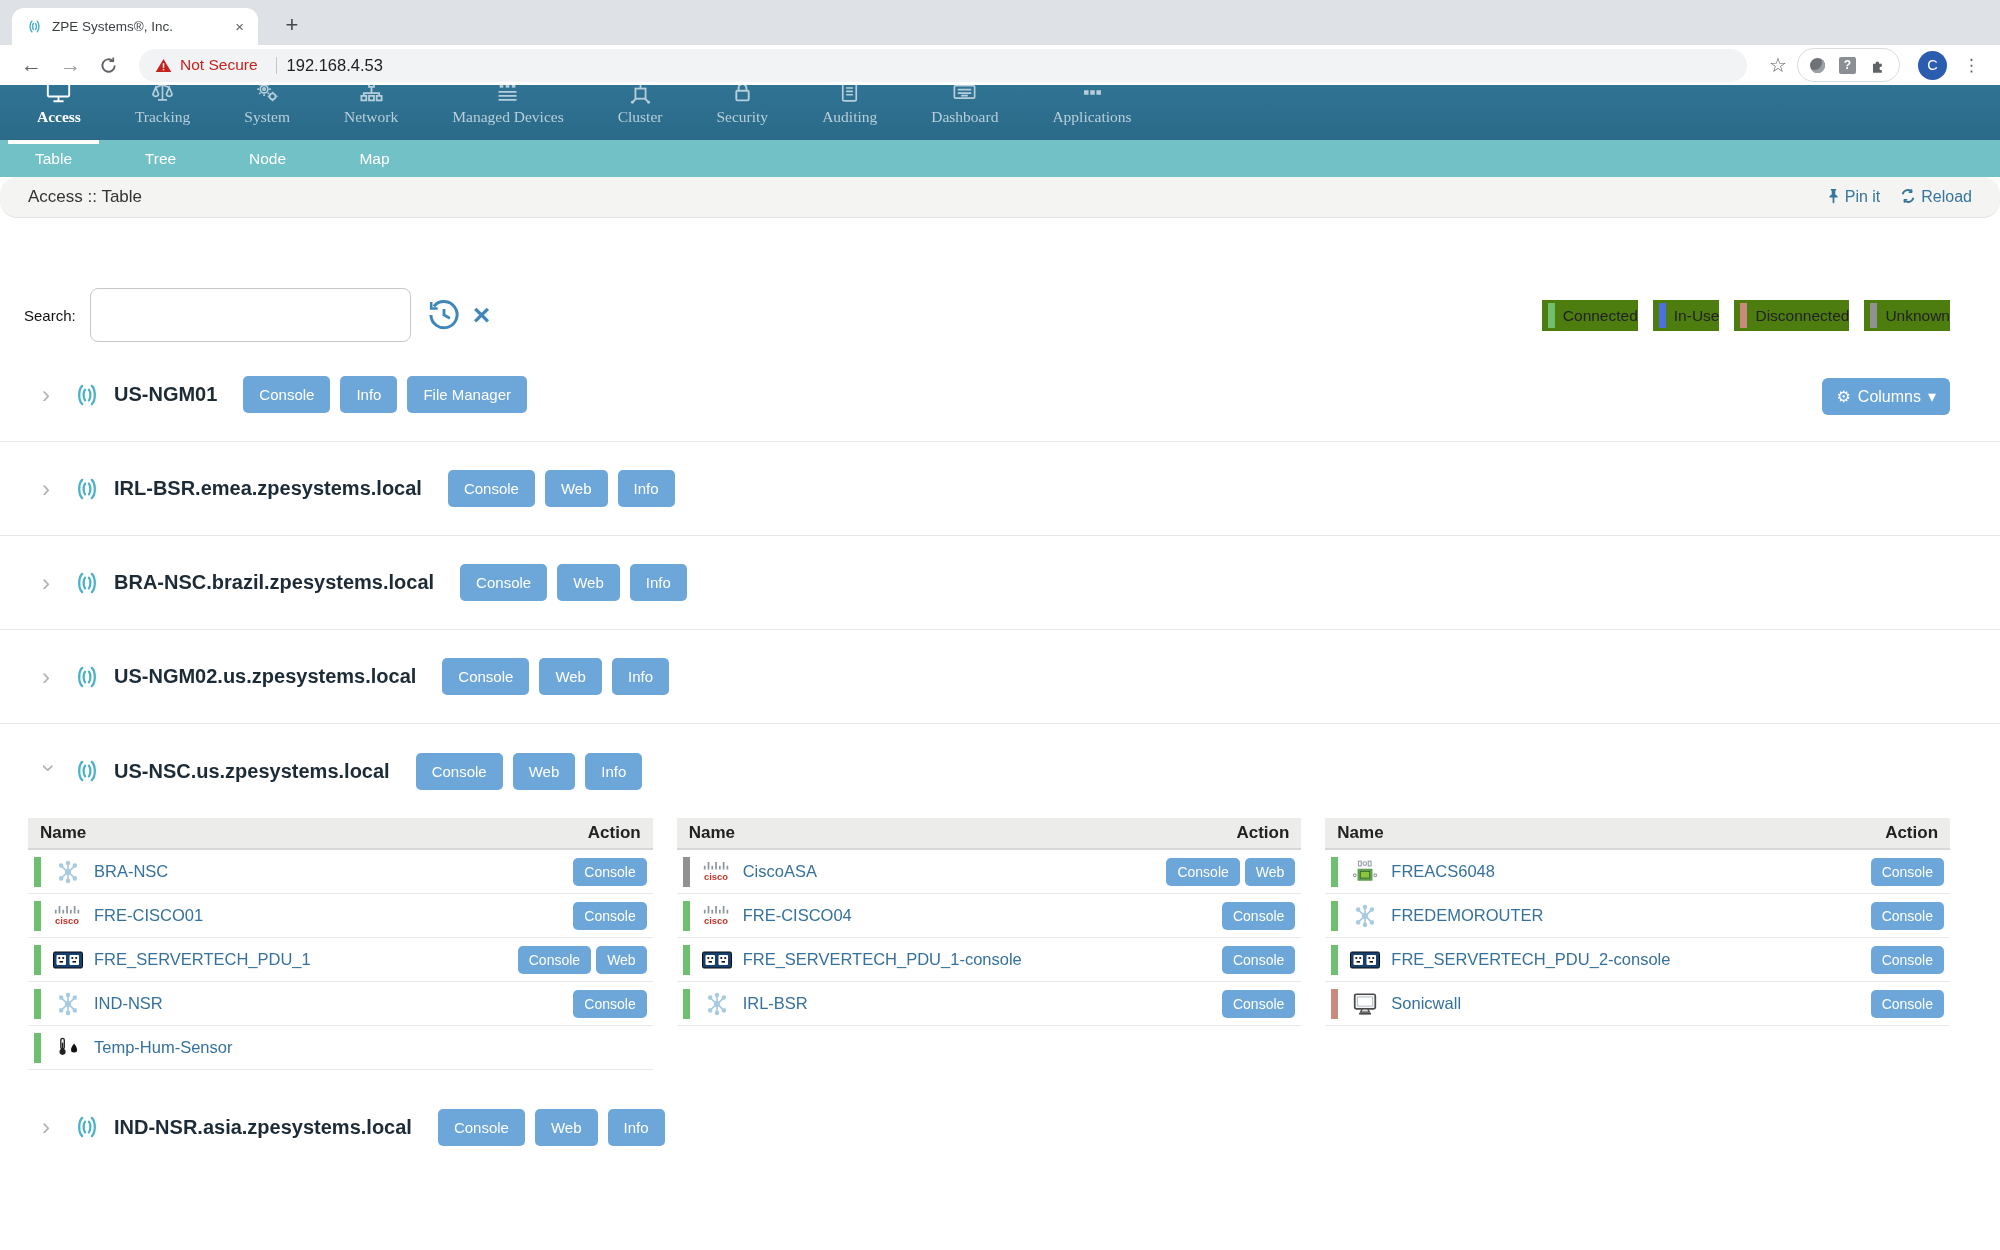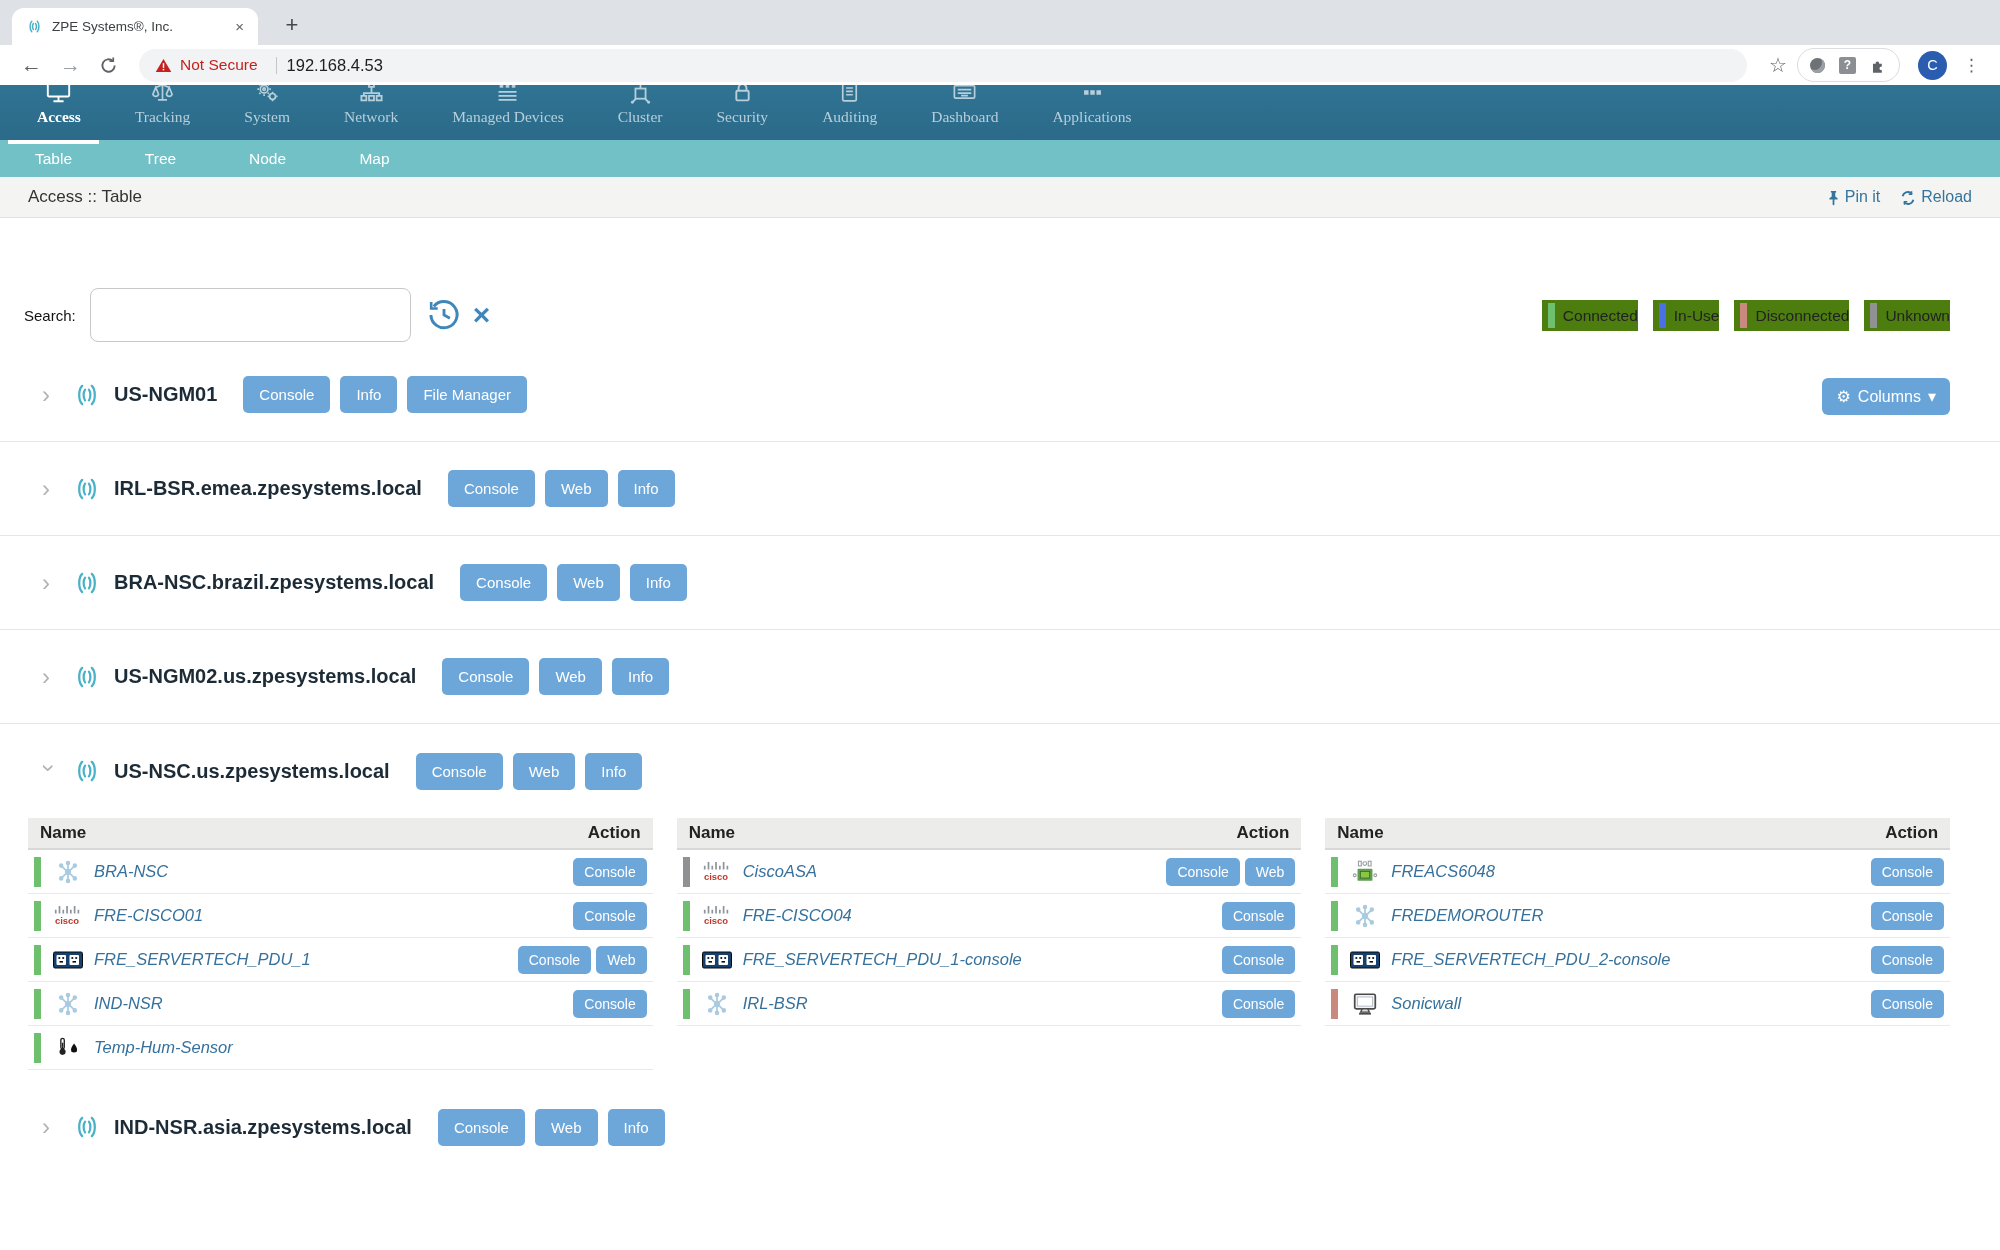--- a/index.html
+++ b/index.html
@@ -44,24 +44,24 @@
   .nav-item.active { color:#ffffff; font-weight:bold; }
 
   
   .subnav { height:37px; background:#72c1c6; display:flex; }
   .sub-item { width:107px; text-align:center; color:#fff; font-size:15.5px; line-height:37px;
               position:relative; cursor:default; }
   .sub-item.active::before { content:""; position:absolute; top:0; left:8px; right:8px; height:4px; background:#fff; }
 
   
   .crumbbar { height:41px; background:#f4f4f2; border-bottom:1px solid #e2e2df; display:flex;
-              align-items:center; padding:0 28px; }
+              align-items:center; padding:0 28px;border-radius:17px; }
   .crumb { font-size:17px; color:#333; }
   .crumb-right { margin-left:auto; display:flex; align-items:center; gap:20px; }
-  .linkbtn { color:#35759d; font-size:16px; display:flex; align-items:flex-end; gap:5px; cursor:pointer; }
+  .linkbtn { color:#35759d; font-size:16px; display:flex; align-items:flex-start; gap:5px; cursor:pointer; }
 
   
   .content { position:relative; background:#fff; height:1000px; }
   .searchrow { display:flex; align-items:center; padding:70px 0 0 24px; }
   .search-lbl { font-size:15px; font-weight:normal; color:#111; margin-right:14px; }
   .search-input { width:321px; height:54px; border:1px solid #c8c8c8; border-radius:8px; font-size:17px;
                   padding:0 12px; outline:none; color:#333; }
   .hist-icn { margin-left:16px; display:flex; }
   .clear-icn { margin-left:12px; color:#3f87ba; font-size:30px; font-weight:bold; line-height:30px; cursor:pointer; }
   .legend { position:absolute; top:82px; right:50px; display:flex; gap:15px; }
@@ -89,21 +89,21 @@
   .ghead { height:32px; background:#ececea; border-bottom:2px solid #d8d8d6; display:flex; align-items:center;
            padding:0 12px; }
   .ghead .h { font-size:17px; font-weight:bold; color:#222; }
   .sp { flex:1; }
   .drow { height:44px; border-bottom:1px solid #e9e9e9; display:flex; align-items:center; padding:0 6px 0 6px; }
   .stbar { width:7px; height:30px; margin-right:9px; flex:none; }
   .st-connected { background:#6ec06e; }
   .st-unknown { background:#8f9193; }
   .st-disconnected { background:#c9897e; }
   .dicn { width:36px; display:flex; justify-content:center; margin-right:8px; flex:none; }
-  .dname { font-size:16.5px; color:#35719c; text-decoration:none; white-space:nowrap;font-style:italic; }
+  .dname { font-size:16.5px; color:#35719c; text-decoration:none; white-space:nowrap; }
 
   
   .footer { position:absolute; left:0; right:0; bottom:0; height:32px; background:#3e87a2; overflow:hidden; }
   .footer .copy { text-align:center; color:#e9f3f7; font-size:14px; padding-top:15px; }
   .toplink { position:absolute; right:52px; bottom:-6px; color:rgba(255,255,255,.6); font-size:20px; }
 </style>
 </head>
 <body>
 
 <div class="page">

